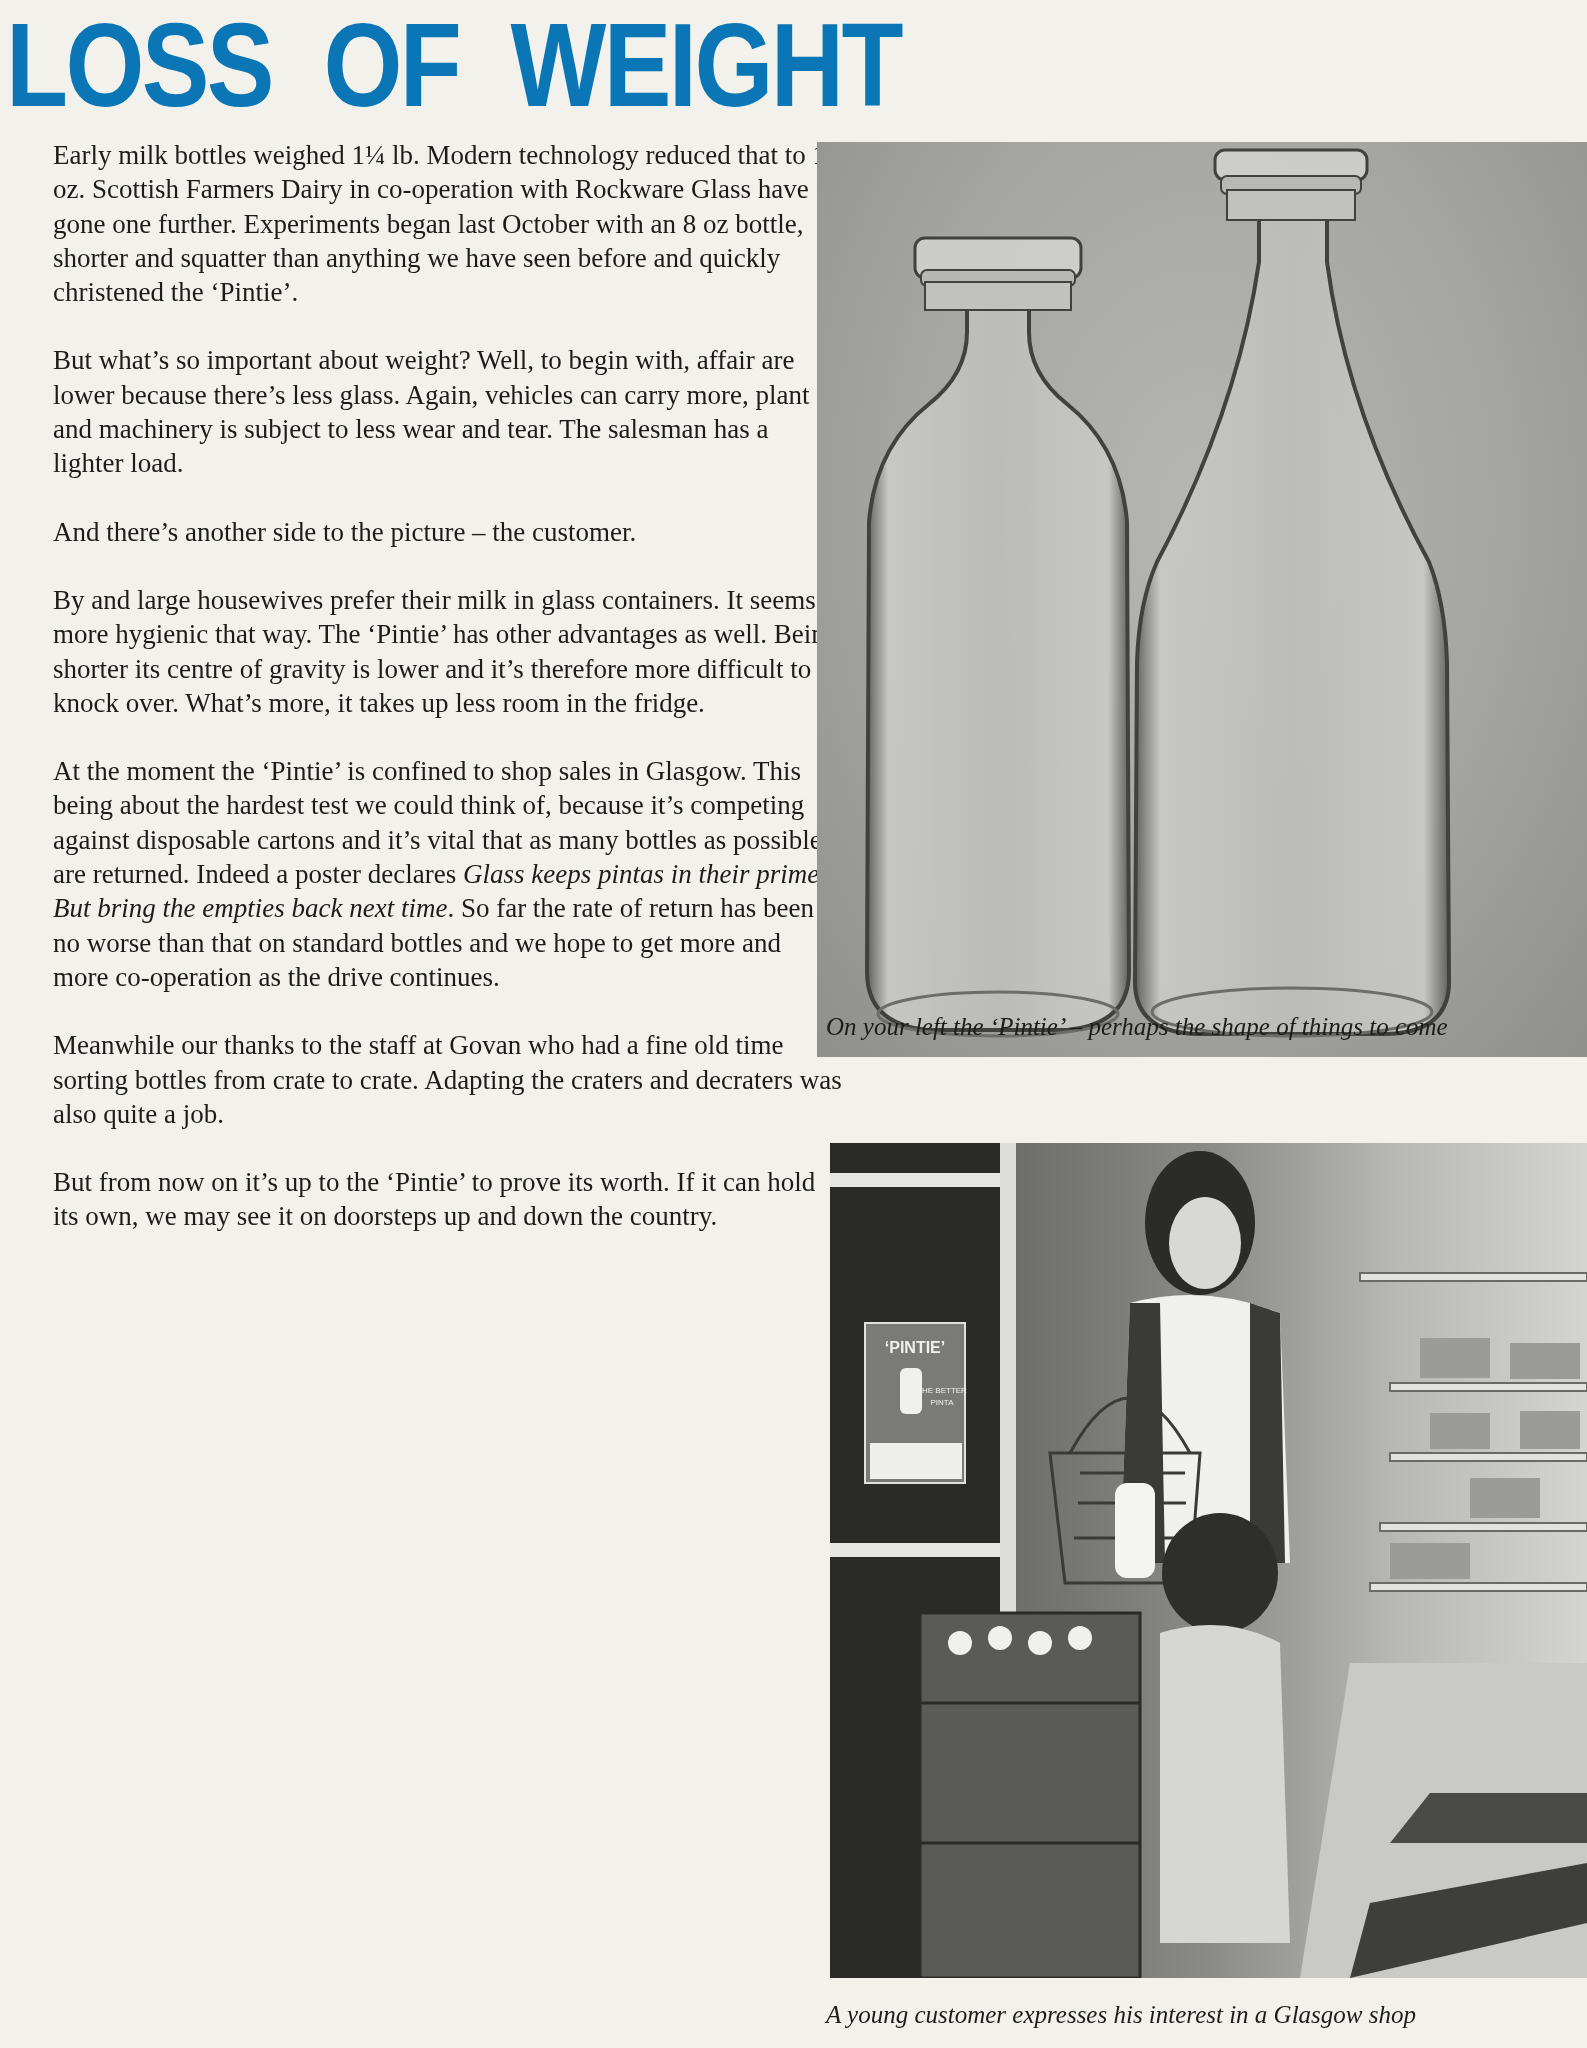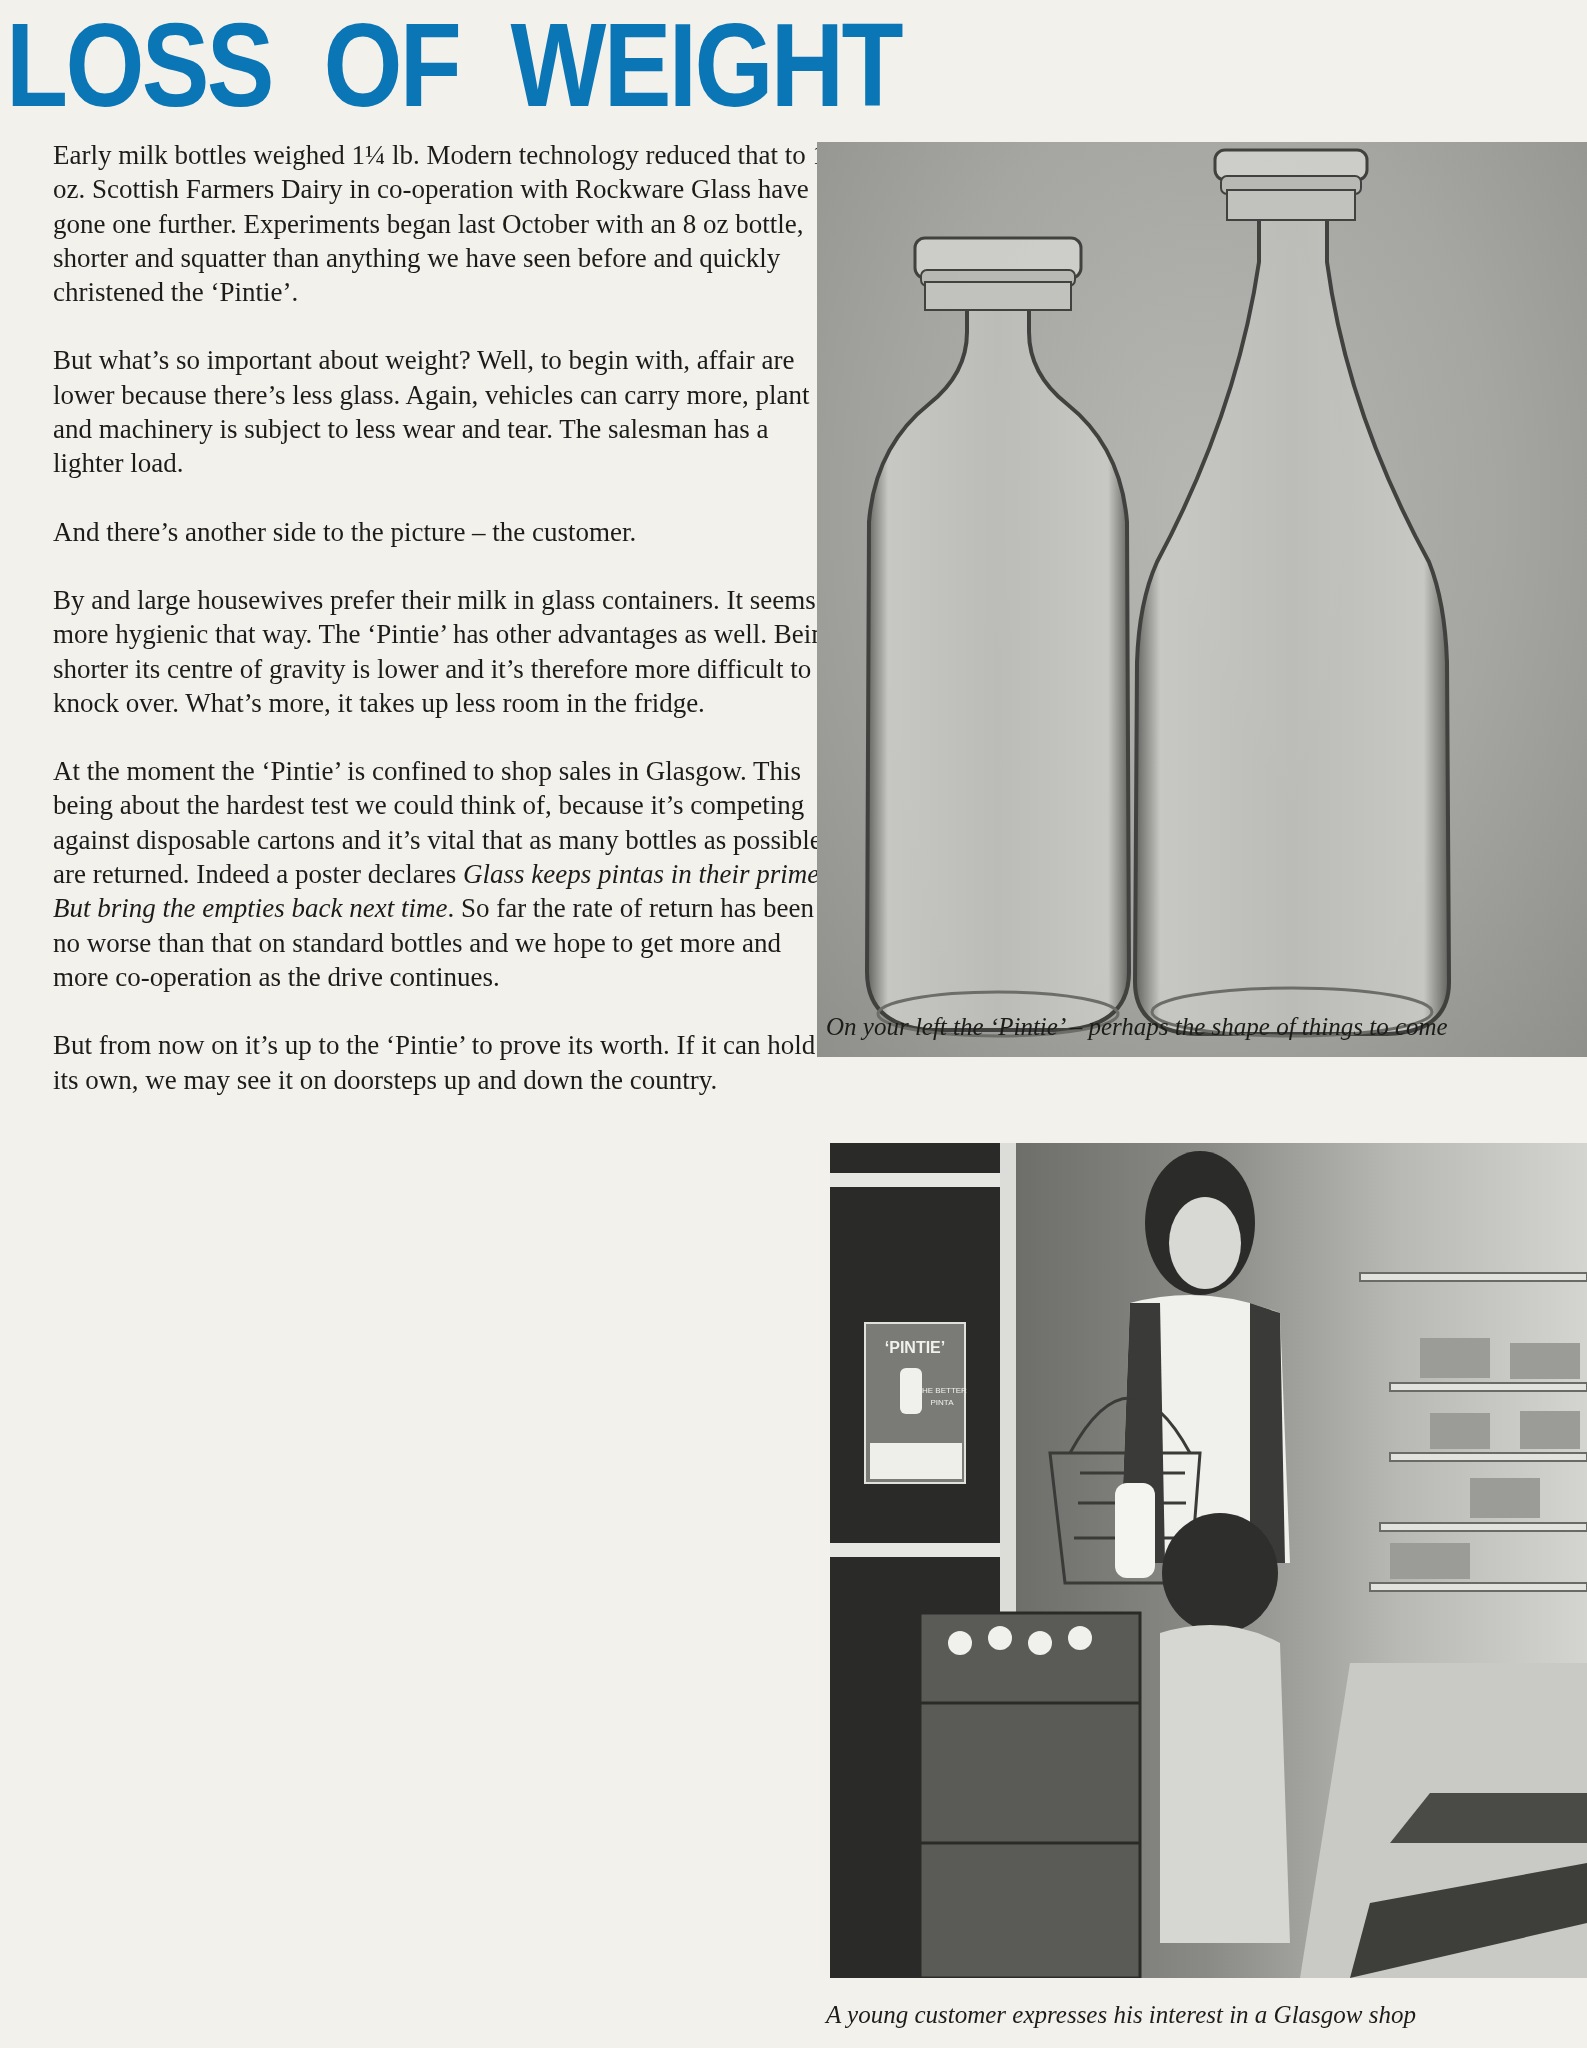--- a/index.html
+++ b/index.html
@@ -43,20 +43,21 @@
 <body>
 
 <h1 class="headline">LOSS OF WEIGHT</h1>
 
 <div class="body-column">
   <p><span>Early milk bottles weighed 1¼ lb. Modern technology reduced that to 12 oz. Scottish Farmers Dairy in co-operation with Rockware Glass have gone one further. Experiments began last October with an 8 oz bottle, shorter and squatter than anything we have seen before and quickly christened the ‘Pintie’.</span></p>
   <p><span>But what’s so important about weight? Well, to begin with, affair are lower because there’s less glass. Again, vehicles can carry more, plant and machinery is subject to less wear and tear. The salesman has a lighter load.</span></p>
   <p><span>And there’s another side to the picture – the customer.</span></p>
   <p><span>By and large housewives prefer their milk in glass containers. It seems more hygienic that way. The ‘Pintie’ has other advantages as well. Being shorter its centre of gravity is lower and it’s therefore more difficult to knock over. What’s more, it takes up less room in the fridge.</span></p>
   <p><span>At the moment the ‘Pintie’ is confined to shop sales in Glasgow. This being about the hardest test we could think of, because it’s competing against disposable cartons and it’s vital that as many bottles as possible are returned. Indeed a poster declares </span><em>Glass keeps pintas in their prime. But bring the empties back next time</em><span>. So far the rate of return has been no worse than that on standard bottles and we hope to get more and more co-operation as the drive continues.</span></p>
+  <p><span>Meanwhile our thanks to the staff at Govan who had a fine old time sorting bottles from crate to crate. Adapting the craters and decraters was also quite a job.</span></p>
   <p><span>But from now on it’s up to the ‘Pintie’ to prove its worth. If it can hold its own, we may see it on doorsteps up and down the country.</span></p>
 </div>
 
 <div class="photo photo-bottles">
   <svg width="770" height="915" viewBox="0 0 770 915">
     <defs>
       <linearGradient id="glass" x1="0" x2="1" y1="0" y2="0">
         <stop offset="0" stop-color="#5e5e5b"></stop>
         <stop offset="0.08" stop-color="#c9c9c5"></stop>
         <stop offset="0.5" stop-color="#bdbdb9"></stop>

